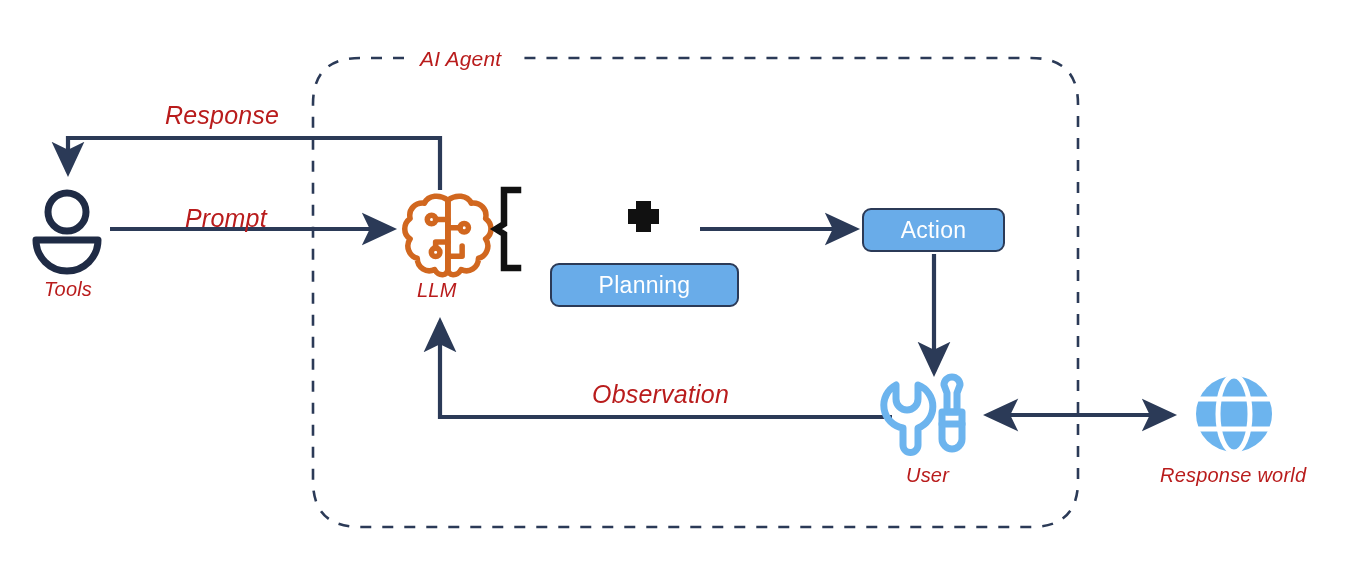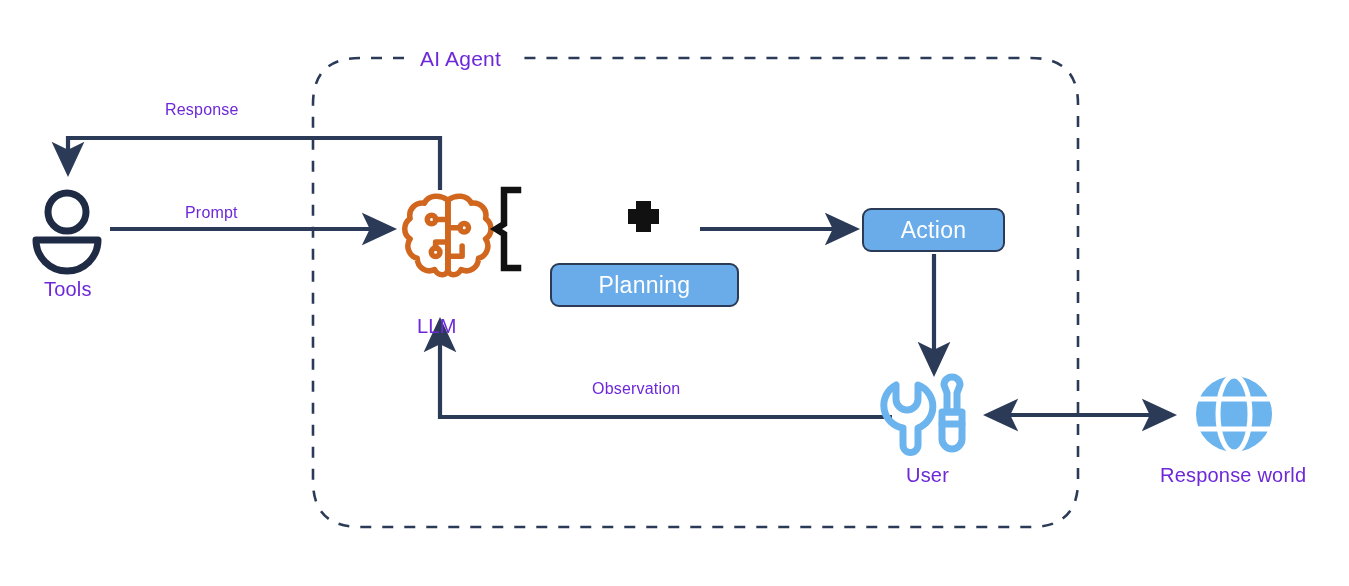--- a/index.html
+++ b/index.html
@@ -19,28 +19,29 @@
   }
   #diagram-svg {
     position: absolute;
     left: 0;
     top: 0;
     width: 1349px;
     height: 586px;
   }
   .lbl {
     position: absolute;
-    color: #6d28d9;
+    color: #b91c1c;
     font-family: "Liberation Sans", sans-serif;
     font-weight: 400;
     white-space: nowrap;
     letter-spacing: 0.2px;
+    font-style: italic;
   }
   .flow-label {
-    font-size: 16px;
+    font-size: 25px;
   }
   .node-label {
     font-size: 20px;
   }
   .agent-label {
     font-size: 21px;
   }
   .box {
     position: absolute;
     box-sizing: border-box;
@@ -195,19 +196,19 @@
   <div class="box" style="left:862px; top:208px; width:143px; height:44px;">Action</div>
 
   <div class="lbl flow-label" style="left:165px; top:101px;">Response</div>
 
   <div class="lbl flow-label" style="left:185px; top:204px;">Prompt</div>
 
   <div class="lbl flow-label" style="left:592px; top:380px;">Observation</div>
 
   <div class="lbl node-label" style="left:44px; top:278px;">Tools</div>
 
-  <div class="lbl node-label" style="left:417px; top:279px;margin-top:36px;">LLM</div>
+  <div class="lbl node-label" style="left:417px; top:279px;">LLM</div>
 
   <div class="lbl node-label" style="left:906px; top:464px;">User</div>
 
   <div class="lbl node-label" style="left:1160px; top:464px;">Response world</div>
 
 </div>
 
 </body></html>

